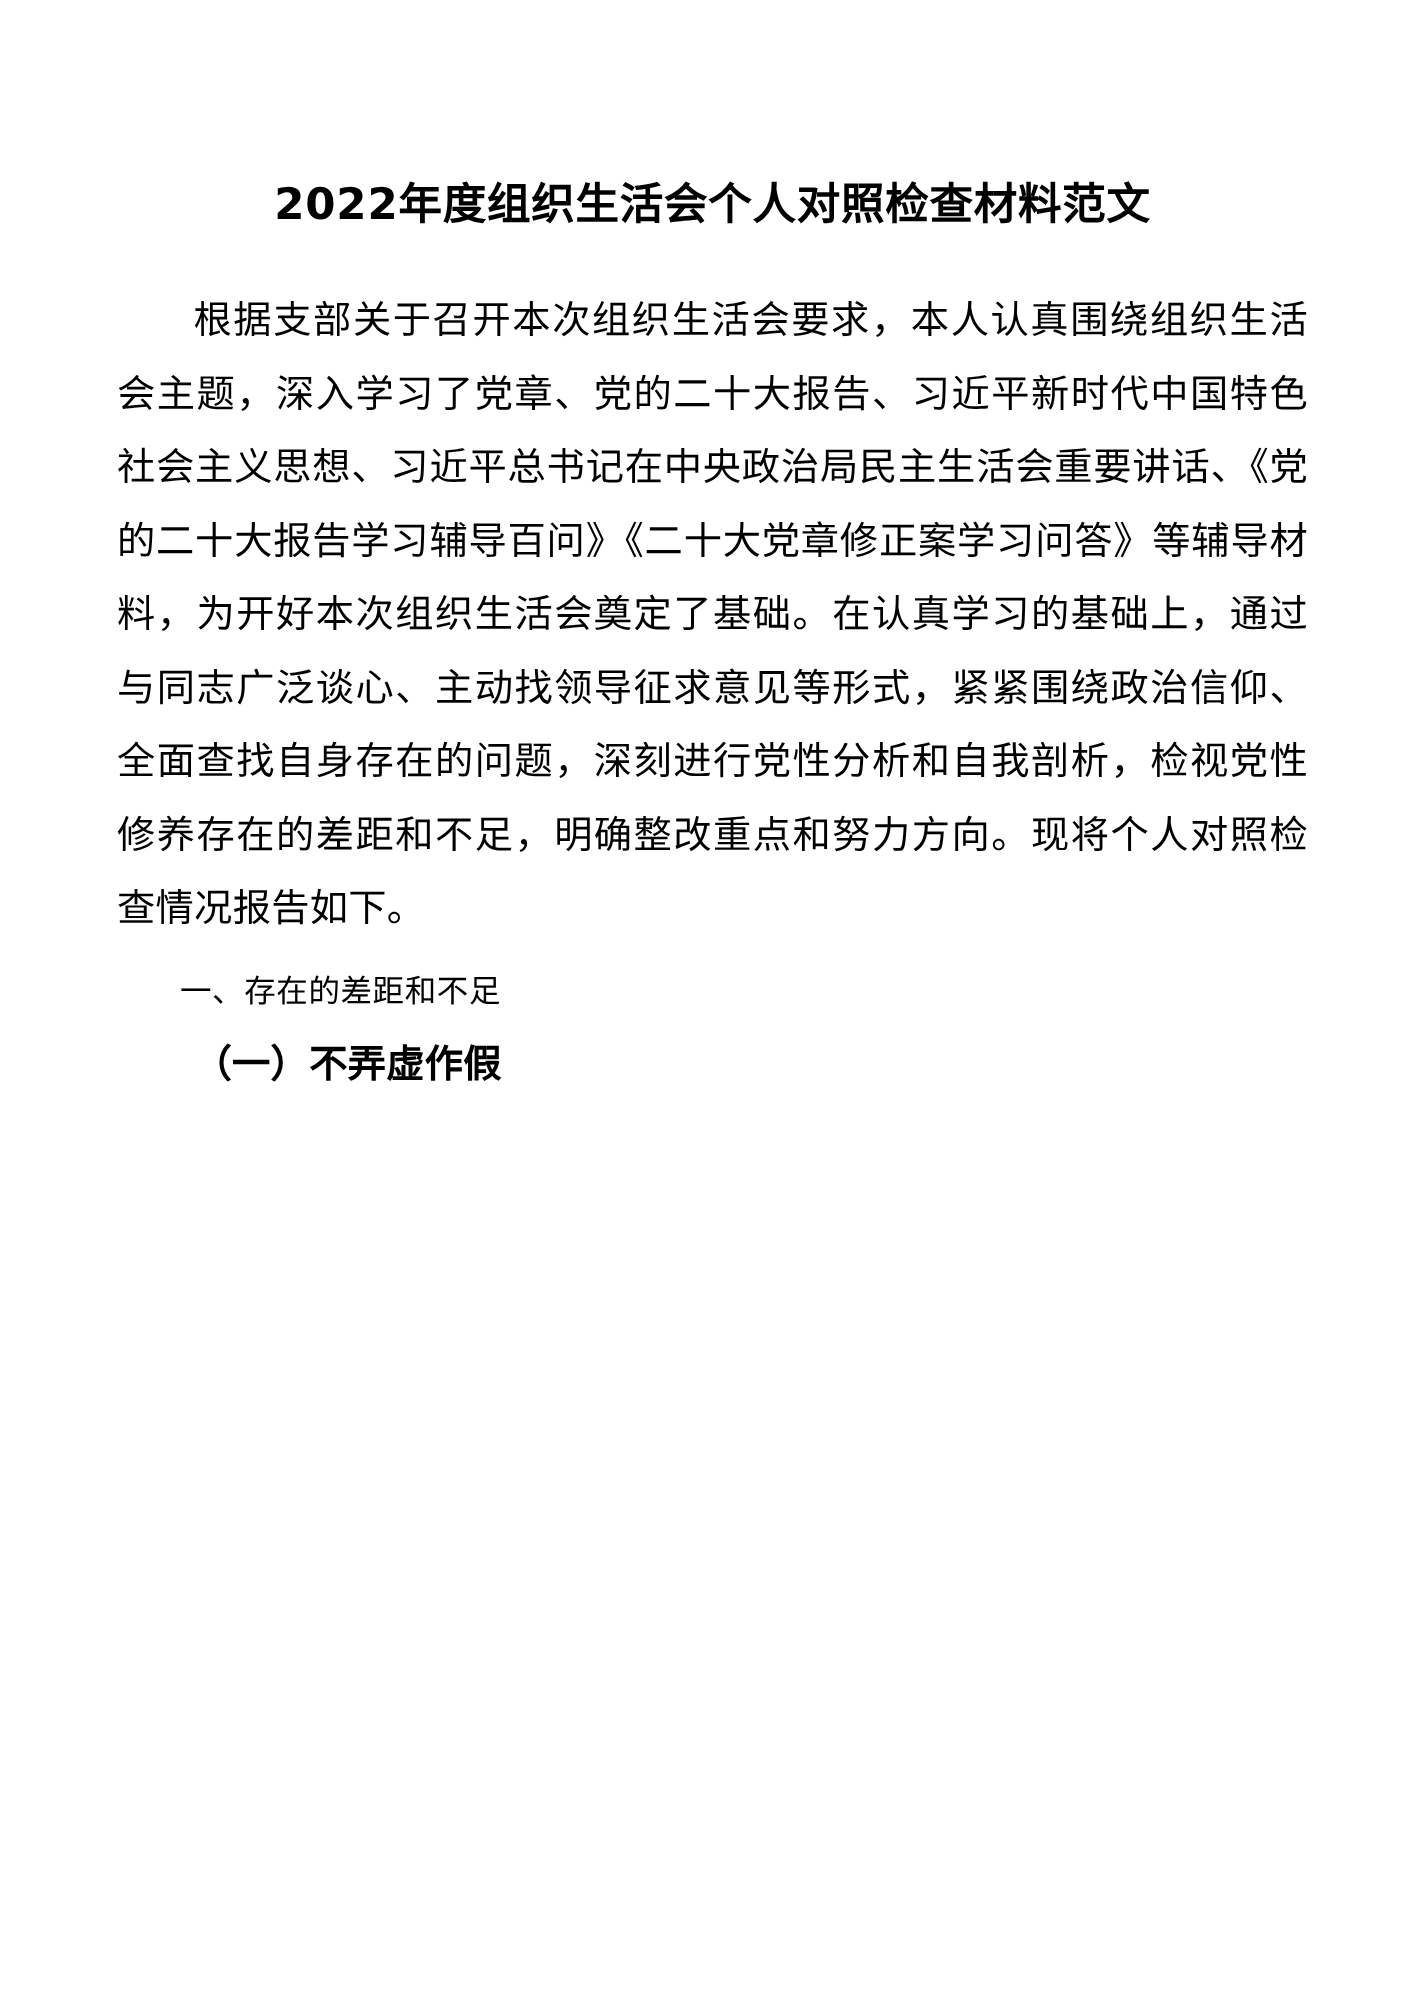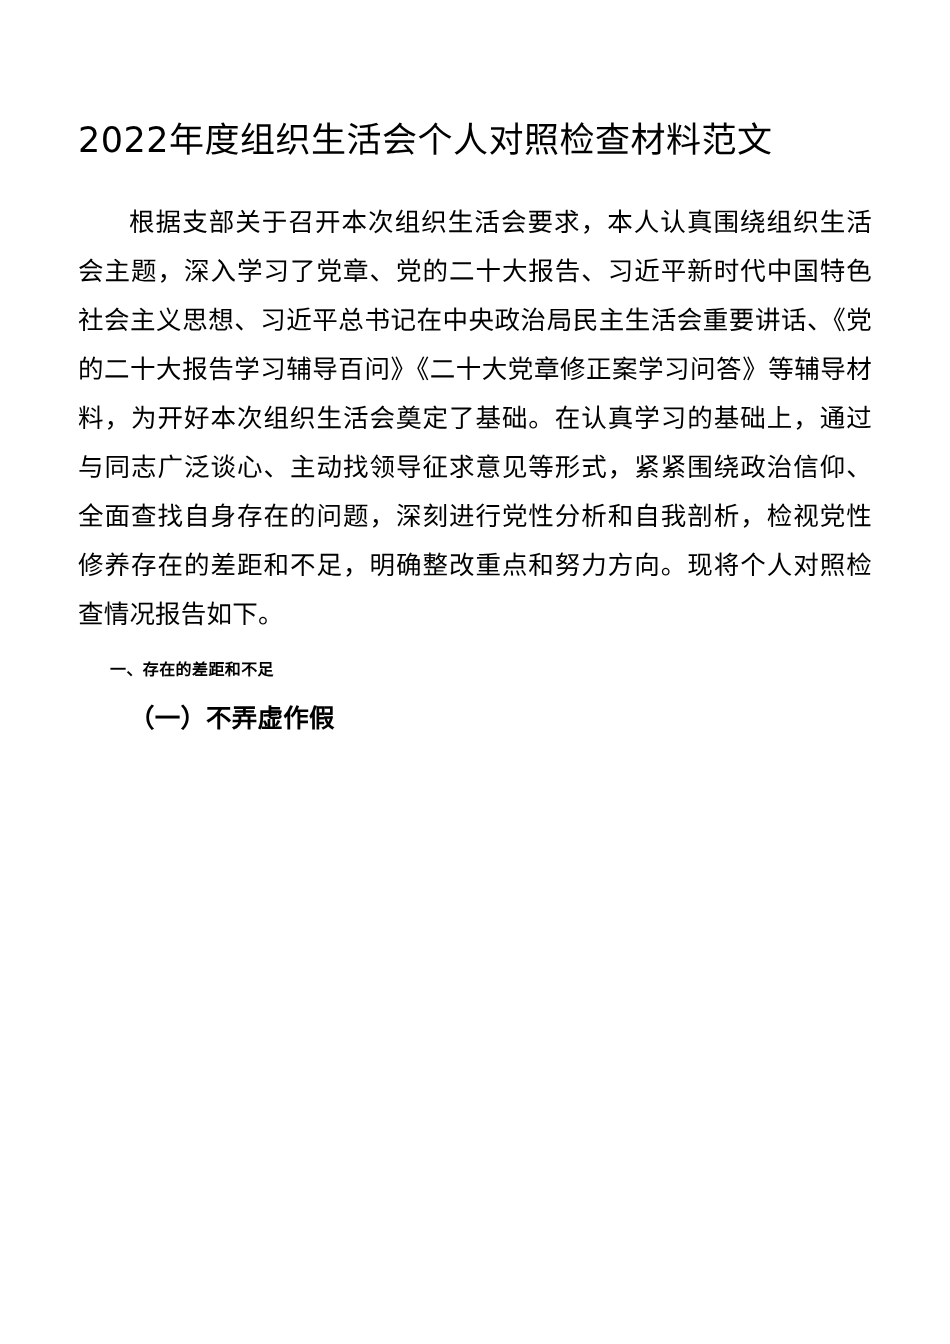--- a/index.html
+++ b/index.html
@@ -18,40 +18,41 @@
   .page {
     position: relative;
     width: 950px;
     height: 1344px;
     box-sizing: border-box;
     padding: 118px 78px 40px 78px;
     background: #ffffff;
   }
   .doc-title {
     font-family: "DejaVu Sans", "Liberation Sans", sans-serif;
-    font-weight: normal;
-    font-size: 35px;
+    font-weight: bold;
+    font-size: 29px;
     line-height: 1.3;
+    text-align: center;
     letter-spacing: 0.5px;
     margin: 0 0 34px 0;
     white-space: nowrap;
   }
   .para {
     font-size: 25.5px;
     line-height: 49px;
     text-align: justify;
     text-justify: inter-ideograph;
     margin: 0;
     text-indent: 2em;
     letter-spacing: 0.2px;
   }
   .heading-1 {
     font-family: "DejaVu Sans", "Liberation Sans", sans-serif;
-    font-weight: bold;
-    font-size: 16px;
+    font-weight: normal;
+    font-size: 21px;
     line-height: 49px;
     margin: 6px 0 0 0;
     text-indent: 2em;
     letter-spacing: 0.4px;
   }
   .heading-2 {
     font-size: 25.5px;
     line-height: 49px;
     margin: 0;
     text-indent: 2em;

